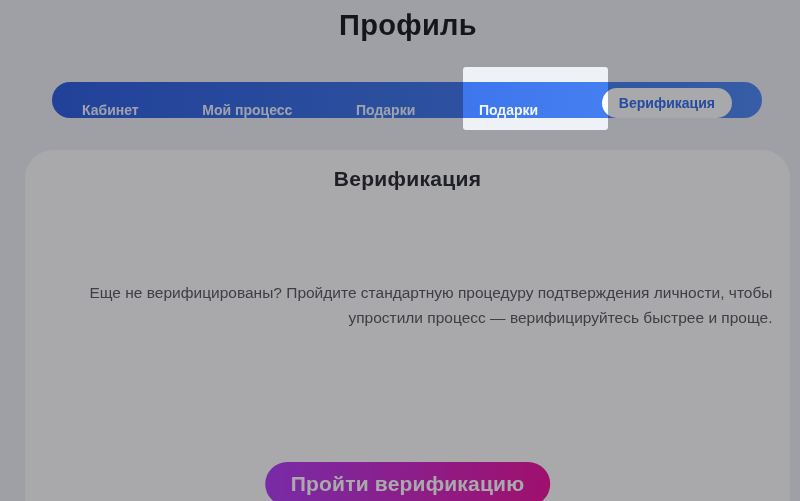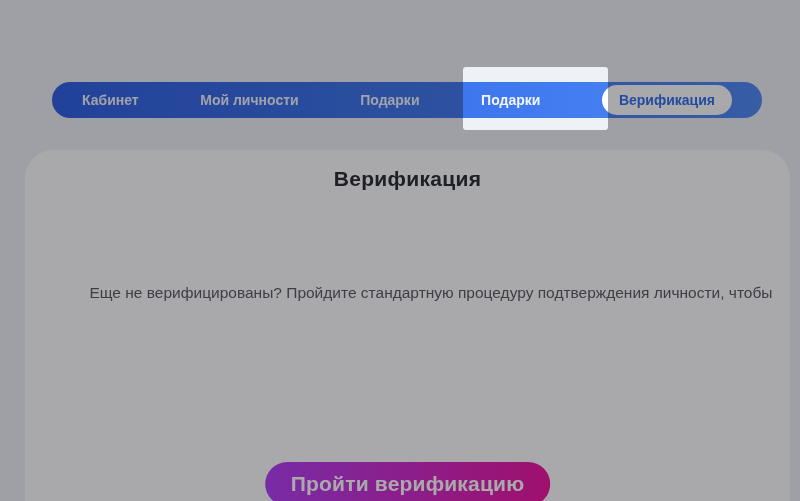--- a/index.html
+++ b/index.html
@@ -18,21 +18,21 @@
     text-align:center;
     font-size:29px; font-weight:bold; color:#17191c;
     letter-spacing:.3px;
   }
 
   
   .tabs {
     position:absolute; left:52px; top:82px; width:710px; height:36px;
     border-radius:18px;
     background:linear-gradient(90deg,#2c5ee2 0%,#4b88f5 100%);
-    display:flex; align-items:center; justify-content:space-between;
+    display:flex; align-items:flex-end; justify-content:space-between;
     padding:0 30px;
     gap:30px;
   }
   .tab {
     color:rgba(255,255,255,.93);
     font-size:14px; font-weight:bold;
     white-space:nowrap; cursor:pointer;
   }
   .tab.active {
     background:#ffffff; color:#2f6ced;
@@ -73,32 +73,34 @@
     border-radius:3px;
     box-shadow:0 0 0 1400px rgba(16,18,26,.36);
     pointer-events:none; z-index:10;
   }
 </style>
 </head>
 <body>
 
 <div class="page">
 
+  <h1 class="title">Профиль</h1>
 
   <nav class="tabs">
     <span class="tab">Кабинет</span>
-    <span class="tab">Мой личности</span>
+    <span class="tab">Мой процесс</span>
     <span class="tab">Подарки</span>
     <span class="tab">Подарки</span>
     <span class="tab active">Верификация</span>
   </nav>
 
   <section class="card">
     <h2 class="card-heading">Верификация</h2>
     <div class="card-body">
       <div>Еще не верифицированы? Пройдите стандартную процедуру подтверждения личности, чтобы</div>
+      <div>упростили процесс — верифицируйтесь быстрее и проще.</div>
     </div>
     <button class="verify-btn">Пройти верификацию</button>
   </section>
 
   <div class="spotlight"></div>
 
 </div>
 
 </body></html>

